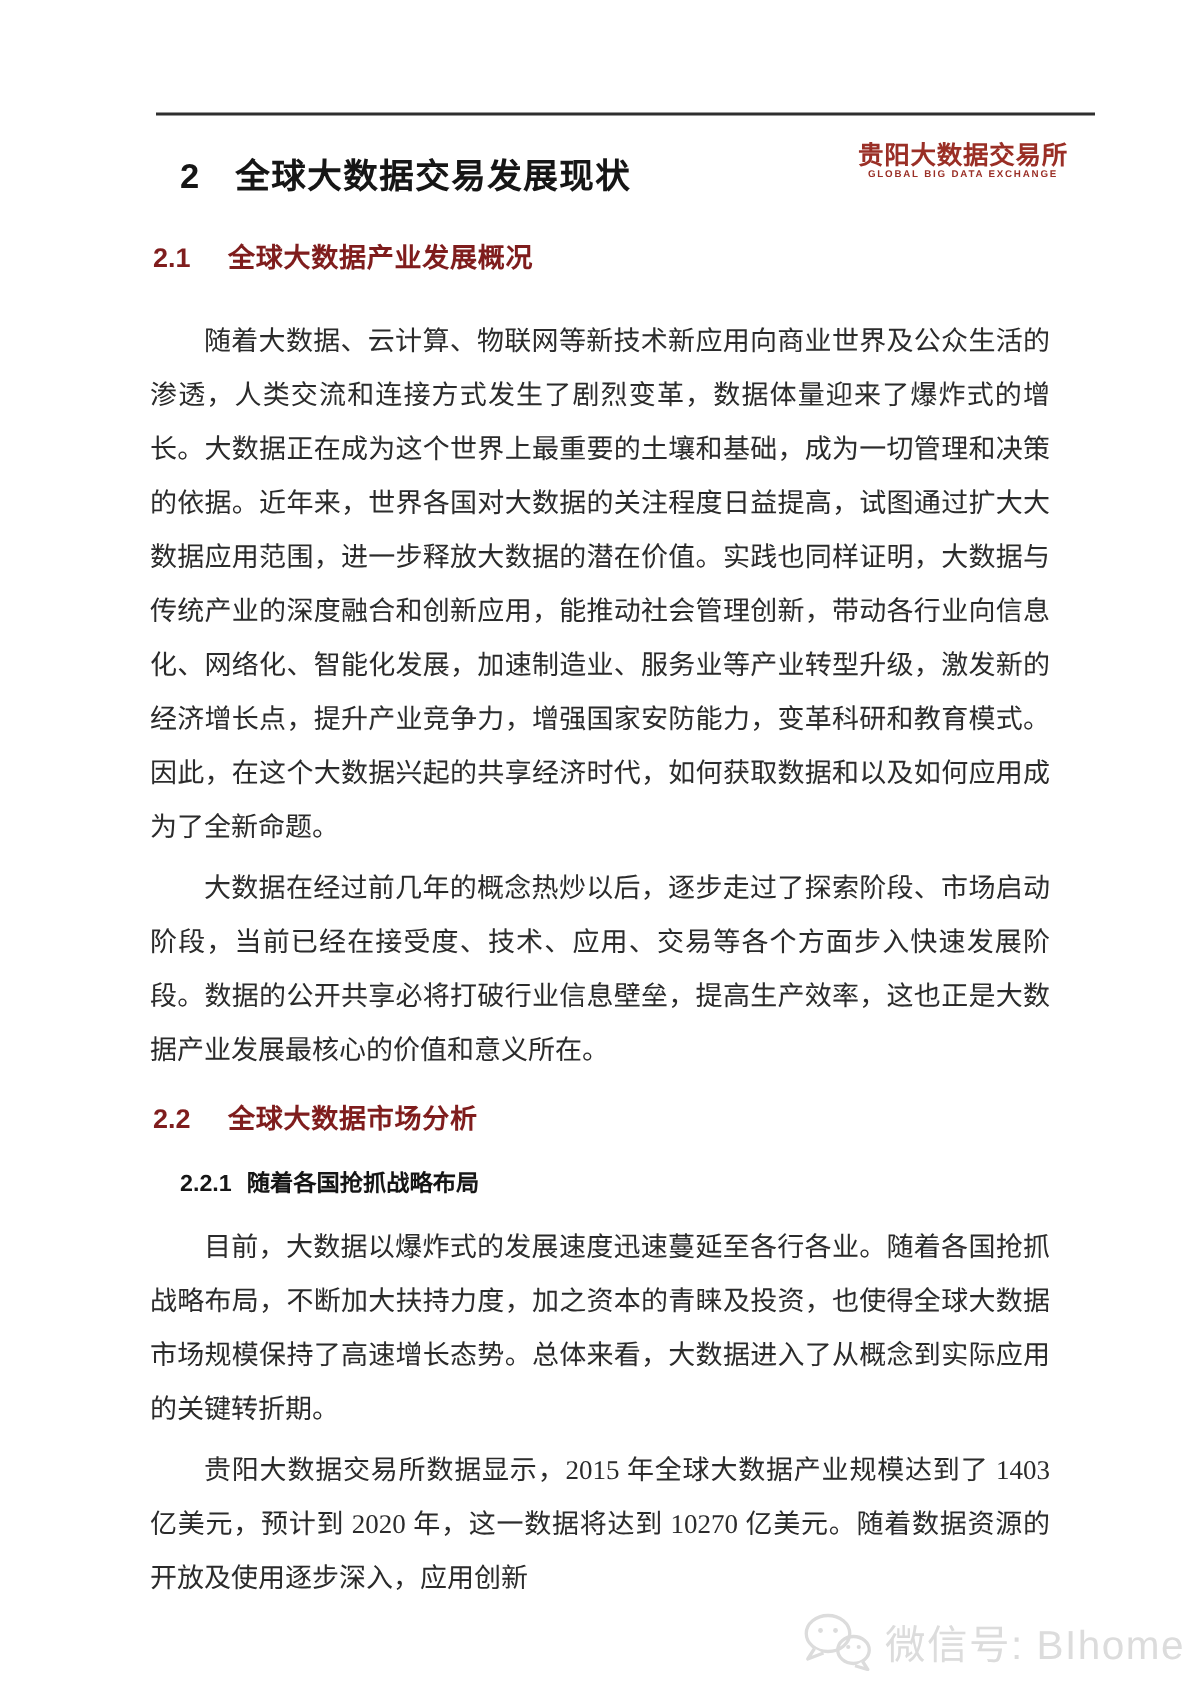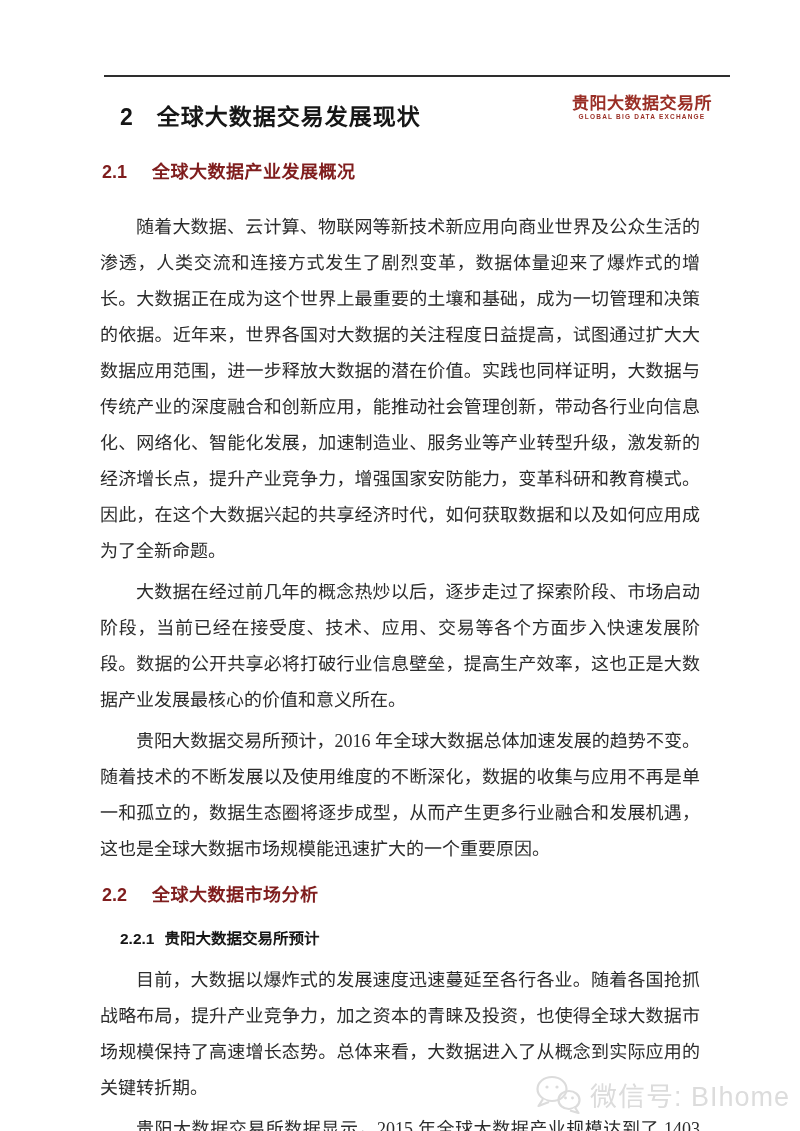--- a/index.html
+++ b/index.html
@@ -143,31 +143,30 @@
     <h1 class="chapter">
       <span class="num">2</span><span>全球大数据交易发展现状</span>
     </h1>
 
     <h2 class="section">
       <span class="num">2.1</span><span>全球大数据产业发展概况</span>
     </h2>
 
     <p class="para">随着大数据、云计算、物联网等新技术新应用向商业世界及公众生活的渗透，人类交流和连接方式发生了剧烈变革，数据体量迎来了爆炸式的增长。大数据正在成为这个世界上最重要的土壤和基础，成为一切管理和决策的依据。近年来，世界各国对大数据的关注程度日益提高，试图通过扩大大数据应用范围，进一步释放大数据的潜在价值。实践也同样证明，大数据与传统产业的深度融合和创新应用，能推动社会管理创新，带动各行业向信息化、网络化、智能化发展，加速制造业、服务业等产业转型升级，激发新的经济增长点，提升产业竞争力，增强国家安防能力，变革科研和教育模式。因此，在这个大数据兴起的共享经济时代，如何获取数据和以及如何应用成为了全新命题。</p>
     <p class="para">大数据在经过前几年的概念热炒以后，逐步走过了探索阶段、市场启动阶段，当前已经在接受度、技术、应用、交易等各个方面步入快速发展阶段。数据的公开共享必将打破行业信息壁垒，提高生产效率，这也正是大数据产业发展最核心的价值和意义所在。</p>
-    <p class="para">贵阳大数据交易所预计，2016 年全球大数据总体加速发展的趋势不变。随着技术的不断发展以及使用维度的不断深化，数据的收集与应用不再是单一和孤立的，数据生态圈将逐步成型，从而产生更多行业融合和发展机遇，这也是全球大数据市场规模能迅速扩大的一个重要原因。</p>
 
     <h2 class="section second">
       <span class="num">2.2</span><span>全球大数据市场分析</span>
     </h2>
 
     <h3 class="subsection">
-      <span class="num">2.2.1</span><span>贵阳大数据交易所预计</span>
+      <span class="num">2.2.1</span><span>随着各国抢抓战略布局</span>
     </h3>
 
-    <p class="para">目前，大数据以爆炸式的发展速度迅速蔓延至各行各业。随着各国抢抓战略布局，提升产业竞争力，加之资本的青睐及投资，也使得全球大数据市场规模保持了高速增长态势。总体来看，大数据进入了从概念到实际应用的关键转折期。</p>
+    <p class="para">目前，大数据以爆炸式的发展速度迅速蔓延至各行各业。随着各国抢抓战略布局，不断加大扶持力度，加之资本的青睐及投资，也使得全球大数据市场规模保持了高速增长态势。总体来看，大数据进入了从概念到实际应用的关键转折期。</p>
     <p class="para">贵阳大数据交易所数据显示，2015 年全球大数据产业规模达到了 1403 亿美元，预计到 2020 年，这一数据将达到 10270 亿美元。随着数据资源的开放及使用逐步深入，应用创新</p>
 
   </div>
 
 
   <div class="watermark">
     <span>
       <svg width="48" height="40" viewBox="0 0 48 40" fill="none" xmlns="http://www.w3.org/2000/svg">
         <ellipse cx="18" cy="15" rx="14.5" ry="12" stroke="#dcdcdc" stroke-width="2.2"></ellipse>
         <path d="M9 25 L4.5 32 L15 28" stroke="#dcdcdc" stroke-width="2.2" stroke-linejoin="round" fill="#ffffff"></path>

